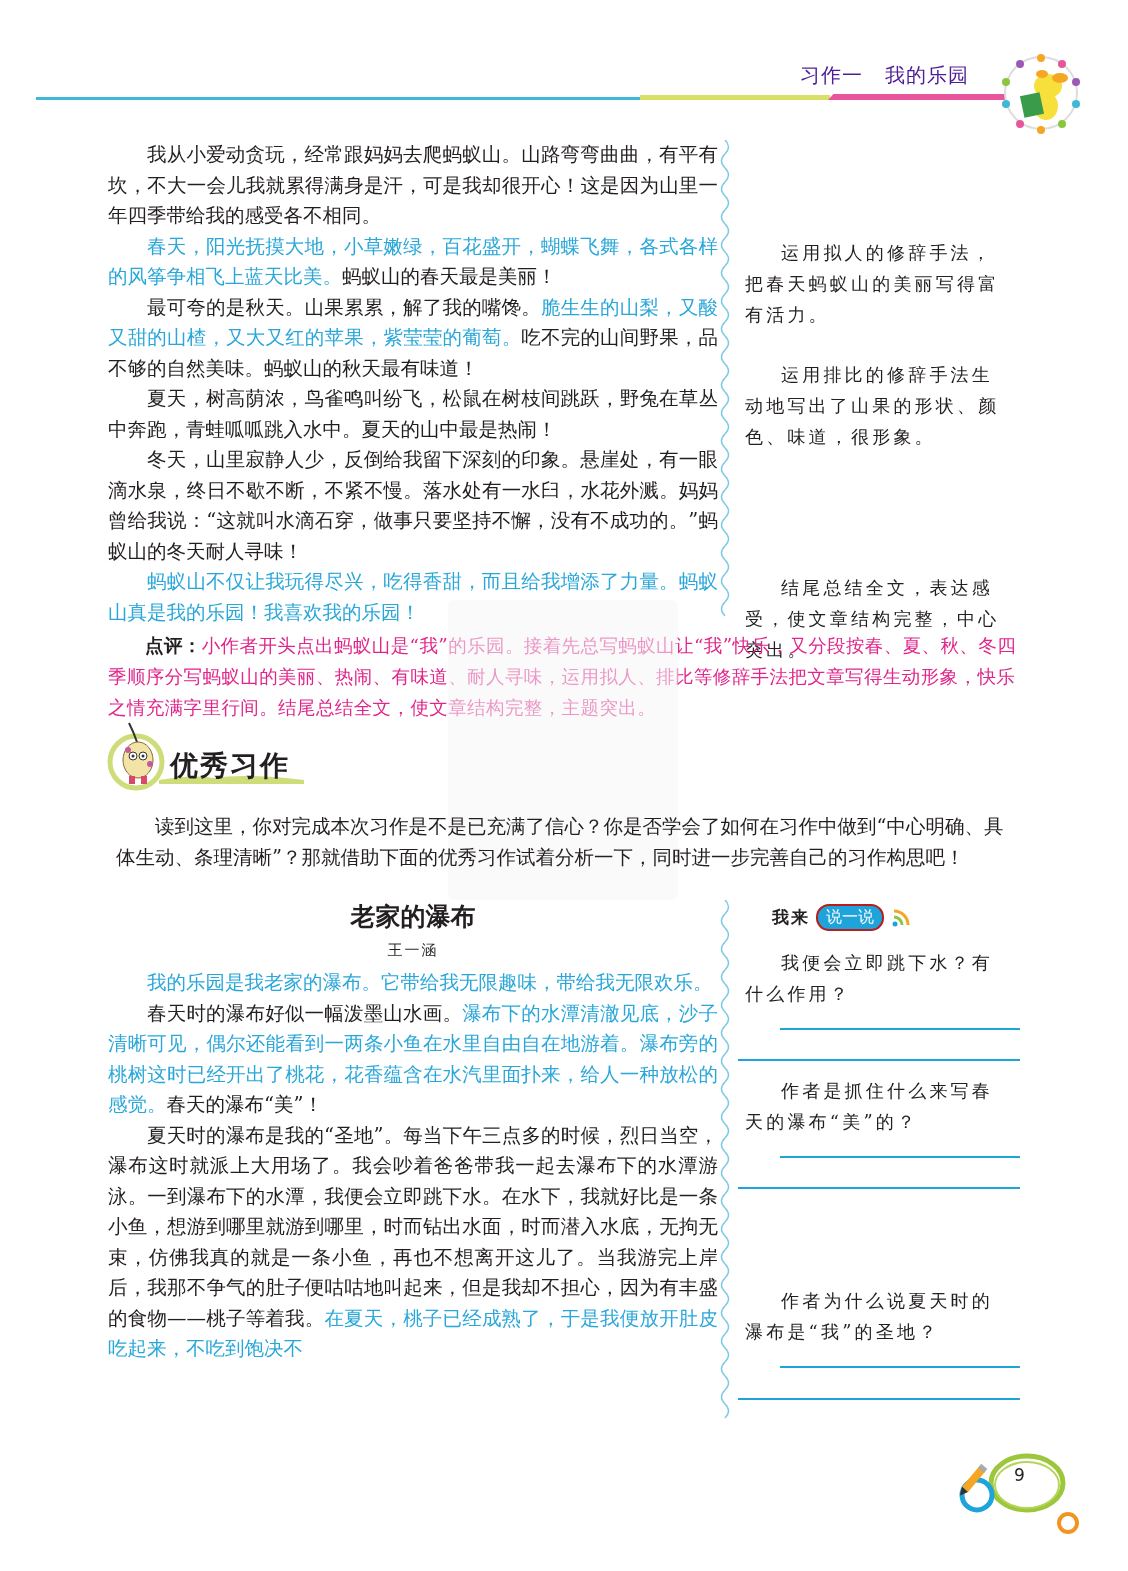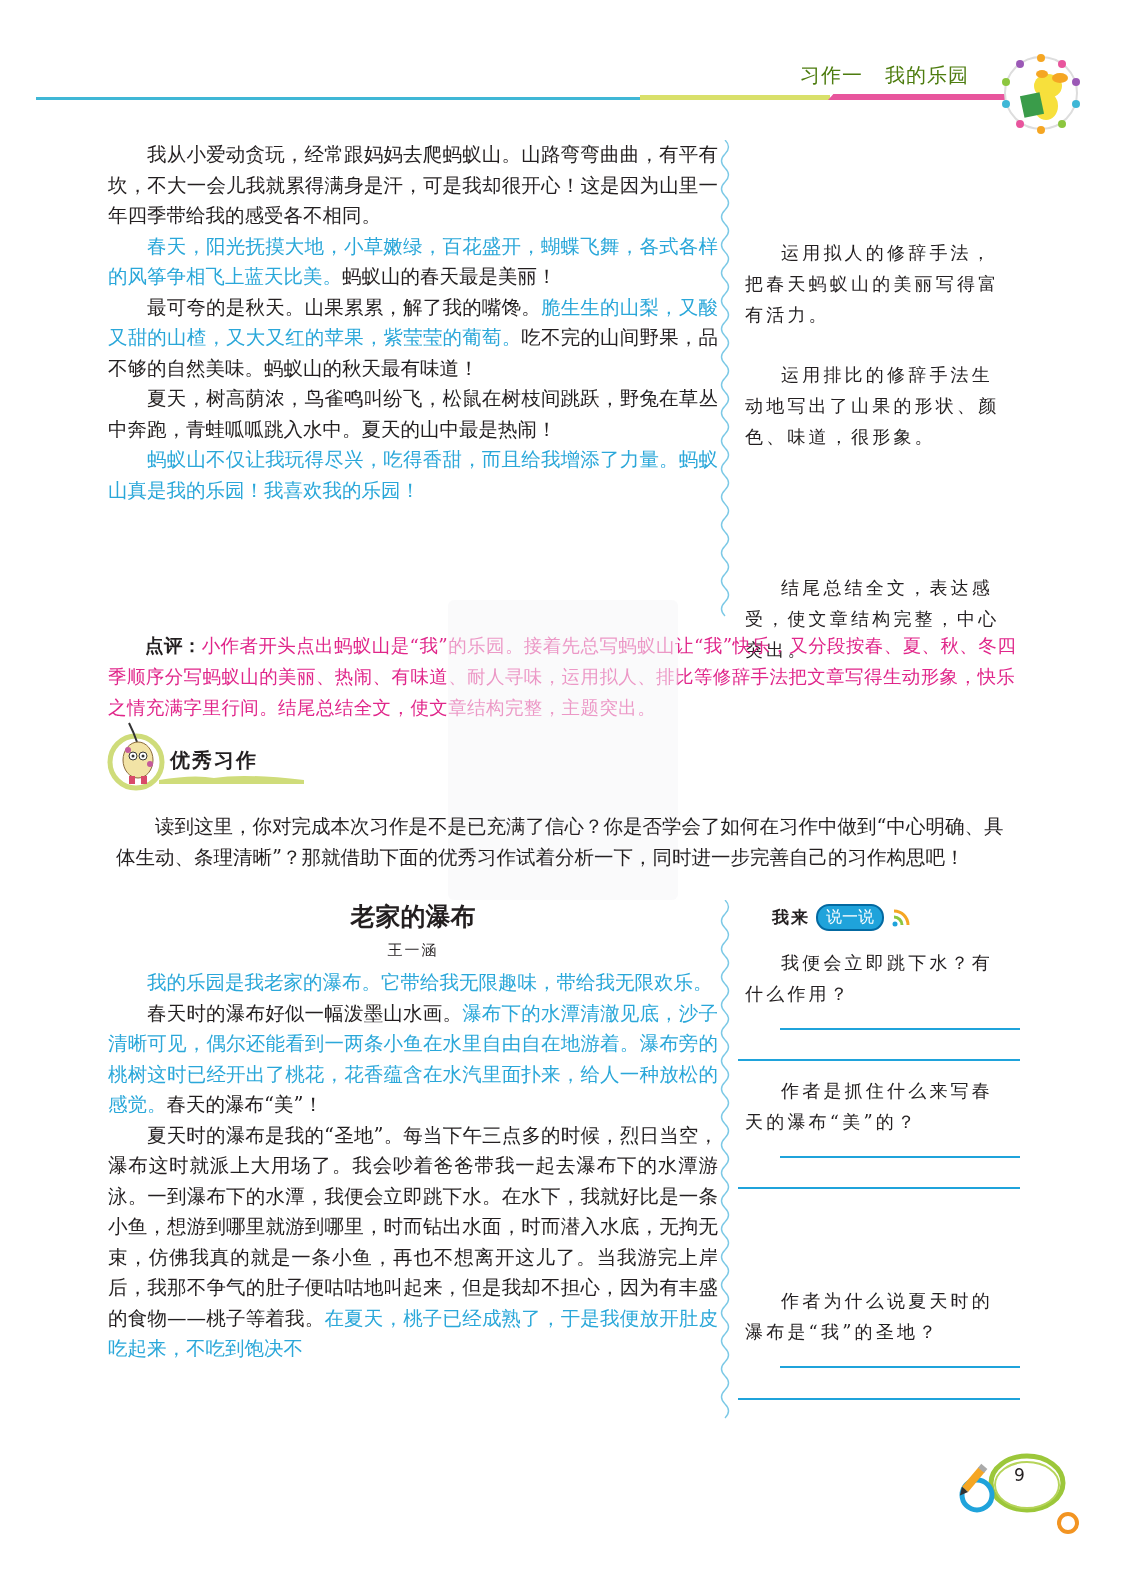--- a/index.html
+++ b/index.html
@@ -5,43 +5,43 @@
   html, body { margin: 0; padding: 0; background: #ffffff; }
   body { width: 1128px; height: 1571px; position: relative; overflow: hidden;
          font-family: "DejaVu Serif", "Liberation Serif", serif; color: #231f20; }
   .abs { position: absolute; }
   
   .hdr-blue { position:absolute; left:36px; top:97px; width:606px; height:3px; background:#3fb7d6; }
   .hdr-yellow { position:absolute; left:640px; top:95px; width:190px; height:5px; background:#d9e06a; }
   .hdr-pink { position:absolute; left:828px; top:94px; width:180px; height:6px; background:#e8559d;
               clip-path: polygon(3% 0,100% 0,100% 100%,0 100%); }
   .hdr-title { position:absolute; left:800px; top:62px; font-family:"DejaVu Sans","Liberation Sans",sans-serif;
-               font-size:20px; color:#4d7c0f; letter-spacing:1px; white-space:pre; }
+               font-size:20px; color:#4c1d95; letter-spacing:1px; white-space:pre; }
   .mascot-top { position:absolute; left:1000px; top:52px; width:82px; height:82px; }
   
   .col-main { position:absolute; left:108px; width:610px; font-size:19.5px; line-height:30.5px; }
   .col-main p { margin:0; text-indent:2em; text-align:justify; }
   .blue { color:#2aa7d9; }
   .side { position:absolute; left:738px; width:282px; font-size:18px; line-height:31px; letter-spacing:3.2px; color:#231f20; }
   .side p { margin:7px; text-indent:2em; }
   .wavy { position:absolute; left:718px; width:14px; }
   .comment { position:absolute; left:108px; top:630px; width:915px; font-size:18.5px; line-height:31px; color:#e0268a; letter-spacing:0.4px; }
   .comment .lbl { color:#231f20; font-weight:bold; font-family:"DejaVu Sans","Liberation Sans",sans-serif; }
   .section-hdr { position:absolute; left:104px; top:718px; width:200px; height:75px; }
   .section-title { position:absolute; left:170px; top:747px; font-family:"DejaVu Sans","Liberation Sans",sans-serif;
-                   font-size:20px; font-weight:bold; color:#231f20; letter-spacing:2px; }
+                   font-size:28px; font-weight:bold; color:#231f20; letter-spacing:2px; }
   .intro { position:absolute; left:108px; top:803px; width:915px; font-size:19.5px; line-height:31px; }
   .intro p { margin:8px; text-indent:2em; }
   .essay-title { position:absolute; left:108px; top:900px; width:610px; text-align:center;
                  font-family:"DejaVu Sans","Liberation Sans",sans-serif; font-size:25px; font-weight:bold; }
   .author { position:absolute; left:108px; top:941px; width:610px; text-align:center; font-size:15px; letter-spacing:2px; }
   .say-hdr { position:absolute; left:772px; top:904px; display:flex; align-items:center; }
   .say-hdr .t { font-size:17px; font-weight:bold; letter-spacing:2px; }
   .say-pill { margin-left:6px; background:#1fa3db; color:#fff; border-radius:13px; padding:1px 8px;
-              font-size:16px; border:2px solid #0369a1; font-family:Liberation Sans, sans-serif; }
+              font-size:16px; border:2px solid #b91c1c; font-family:Liberation Sans, sans-serif; }
   .answer-line { position:absolute; height:2px; background:#1fa3db; }
   .page-num { position:absolute; left:1014px; top:1465px; font-family:"DejaVu Sans","Liberation Sans",sans-serif; font-size:17px; }
   .watermark { position:absolute; left:448px; top:600px; width:230px; height:300px; background:#f5f6f7; opacity:0.55; border-radius:6px; }
 </style>
 </head>
 <body>
 
 <div class="hdr-blue"></div>
 <div class="hdr-yellow"></div>
 <div class="hdr-pink"></div>
@@ -65,20 +65,21 @@
     <ellipse cx="46" cy="54" rx="12" ry="14" fill="#f7e03c"></ellipse>
     <rect x="22" y="42" width="20" height="22" fill="#3a9c4a" transform="rotate(-12 32 53)"></rect>
   </g>
 </svg>
 
 <div class="col-main" style="top:140px;">
   <p><span>我从小爱动贪玩，经常跟妈妈去爬蚂蚁山。山路弯弯曲曲，有平有坎，不大一会儿我就累得满身是汗，可是我却很开心！这是因为山里一年四季带给我的感受各不相同。</span></p>
   <p><span class="blue">春天，阳光抚摸大地，小草嫩绿，百花盛开，蝴蝶飞舞，各式各样的风筝争相飞上蓝天比美。</span><span>蚂蚁山的春天最是美丽！</span></p>
   <p><span>最可夸的是秋天。山果累累，解了我的嘴馋。</span><span class="blue">脆生生的山梨，又酸又甜的山楂，又大又红的苹果，紫莹莹的葡萄。</span><span>吃不完的山间野果，品不够的自然美味。蚂蚁山的秋天最有味道！</span></p>
   <p><span>夏天，树高荫浓，鸟雀鸣叫纷飞，松鼠在树枝间跳跃，野兔在草丛中奔跑，青蛙呱呱跳入水中。夏天的山中最是热闹！</span></p>
+  <p><span>冬天，山里寂静人少，反倒给我留下深刻的印象。悬崖处，有一眼滴水泉，终日不歇不断，不紧不慢。落水处有一水臼，水花外溅。妈妈曾给我说：“这就叫水滴石穿，做事只要坚持不懈，没有不成功的。”蚂蚁山的冬天耐人寻味！</span></p>
   <p><span class="blue">蚂蚁山不仅让我玩得尽兴，吃得香甜，而且给我增添了力量。蚂蚁山真是我的乐园！我喜欢我的乐园！</span></p>
 </div>
 
 <svg class="wavy" style="top:140px;height:480px;" viewBox="0 0 14 480" preserveAspectRatio="none">
   <path d="M7 0 Q14 7 7 14 Q0 21 7 28 Q14 35 7 42 Q0 49 7 56 Q14 63 7 70 Q0 77 7 84 Q14 91 7 98 Q0 105 7 112 Q14 119 7 126 Q0 133 7 140 Q14 147 7 154 Q0 161 7 168 Q14 175 7 182 Q0 189 7 196 Q14 203 7 210 Q0 217 7 224 Q14 231 7 238 Q0 245 7 252 Q14 259 7 266 Q0 273 7 280 Q14 287 7 294 Q0 301 7 308 Q14 315 7 322 Q0 329 7 336 Q14 343 7 350 Q0 357 7 364 Q14 371 7 378 Q0 385 7 392 Q14 399 7 406 Q0 413 7 420 Q14 427 7 434 Q0 441 7 448 Q14 455 7 462 Q0 469 7 476" fill="none" stroke="#7cc9e6" stroke-width="1.4"></path>
 </svg>
 
 <div class="side" style="top:230px;">
     <p>运用拟人的修辞手法，把春天蚂蚁山的美丽写得富有活力。</p>
   </div>

